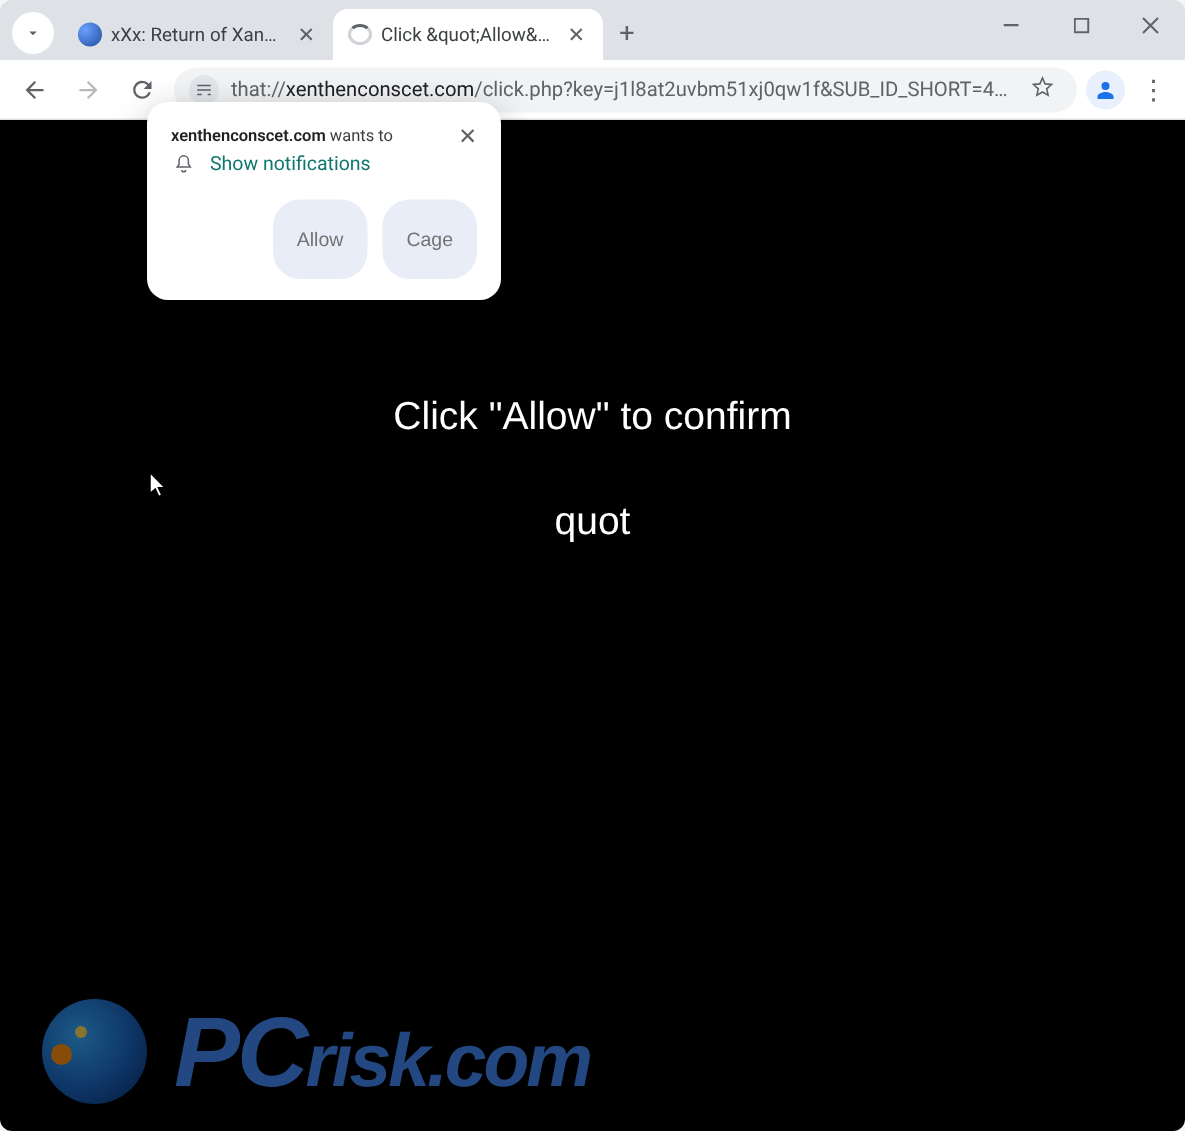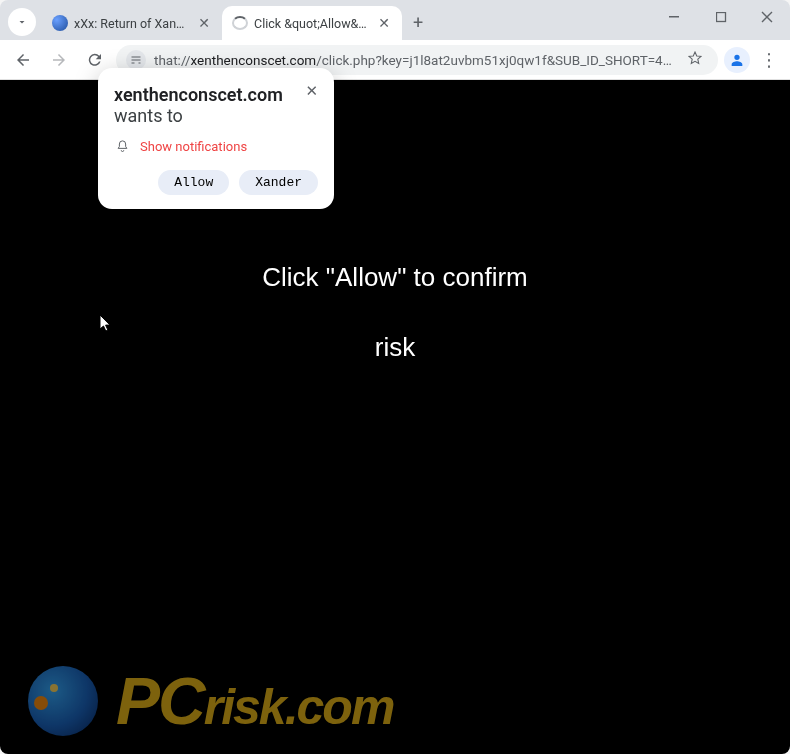--- a/index.html
+++ b/index.html
@@ -88,30 +88,30 @@
       font-family: Arial, sans-serif;
     }
     
     .perm-bubble {
       position:absolute; top:68px; left:98px; width:236px;
       background:#fff; border-radius:14px; padding:16px 16px 14px 16px;
       box-shadow: 0 6px 24px rgba(0,0,0,0.25);
       color:#3c4043;
     }
     .perm-top { display:flex; align-items:flex-start; justify-content:space-between; }
-    .perm-title { font-size:18px; }
+    .perm-title { font-size:11px; }
     .perm-title b { color:#202124; font-weight:600;}
     .perm-close { color:#5f6368; cursor:pointer; font-size:15px; line-height:1; }
-    .perm-row { display:flex; align-items:center; gap:10px; margin-top:12px;
-      color:#ef4444; font-size:13px;}
+    .perm-row { display:flex; align-items:center; gap:10px; margin-top:2px;
+      color:#0f766e; font-size:13px;}
     .bell { width:16px;height:16px; display:flex;align-items:center;justify-content:center;}
     .perm-actions { display:flex; justify-content:flex-end; gap:10px; margin-top:16px;}
     .pill {
-      background:#e8edf7; color:#000000; border:none; border-radius:18px;
-      padding:5px 16px; font-size:13px; cursor:pointer;font-family:Liberation Mono, monospace;
+      background:#e8edf7; color:#737373; border:none; border-radius:18px;
+      padding:19px 16px; font-size:13px; cursor:pointer;
     }
     
     .cursor-ptr {
       position:absolute; top:314px; left:99px; color:#fff; font-size:16px;
       text-shadow: 0 0 2px #000;
     }
     
     .watermark {
       position:absolute; left:28px; bottom:18px;
       display:flex; align-items:center; gap:18px;
@@ -123,21 +123,21 @@
       position:relative;
     }
     .wm-orb::before, .wm-orb::after {
       content:""; position:absolute; border-radius:50%;
     }
     .wm-orb::before { width:14px;height:14px; background:#ff8a00; top:30px; left:6px;}
     .wm-orb::after  { width:8px;height:8px; background:#ffd24d; top:18px; left:22px;}
     .wm-text {
       font-family: Arial, sans-serif; font-size:66px; font-weight:600;
       font-style:italic; letter-spacing:-2px; line-height:1;
-      color:#eab308; text-shadow: 2px 2px 0 rgba(0,0,0,.25);
+      color:#3b82f6; text-shadow: 2px 2px 0 rgba(0,0,0,.25);
     }
     .wm-text .lc { font-size:50px; }
   </style>
 </head>
 <body>
 
 <div class="tab-strip">
   <div class="caret-down">
     <svg width="12" height="12" viewBox="0 0 24 24">
         <path fill="#5f6368" d="M7 10l5 5 5-5z"></path>
@@ -215,21 +215,21 @@
         <path fill="#1a73e8" d="M12 12a4 4 0 1 0-4-4 4 4 0 0 0 4 4zm0 2c-3 0-8 1.5-8 4.5V21h16v-2.5c0-3-5-4.5-8-4.5z"></path>
       </svg>
   </div>
   <div class="kebab">⋮</div>
 </div>
 
 <div class="viewport">
   <div class="page-msg">
     <span>Click "Allow" to confirm</span><br>
     <br>
-    <span>risk</span>
+    <span>quot</span>
   </div>
 
   <div class="watermark">
     <div class="wm-orb"></div>
     <div class="wm-text">
       <span>PC</span><span class="lc">risk.com</span>
     </div>
   </div>
 </div>
 
@@ -243,21 +243,21 @@
   <div class="perm-row">
     <span class="bell">
       <svg width="15" height="15" viewBox="0 0 24 24">
           <path fill="none" stroke="#5f6368" stroke-width="1.6" d="M12 3a5 5 0 0 0-5 5v4l-2 3h14l-2-3V8a5 5 0 0 0-5-5zm-2 15a2 2 0 0 0 4 0"></path>
         </svg>
     </span>
     <span>Show notifications</span>
   </div>
   <div class="perm-actions">
     <button class="pill">Allow</button>
-    <button class="pill">Xander</button>
+    <button class="pill">Cage</button>
   </div>
 </div>
 
 <div class="cursor-ptr">
   <svg width="14" height="20" viewBox="0 0 14 20">
       <path fill="#fff" stroke="#000" stroke-width="1" d="M1 1v14l3.5-3 2.3 5 2.1-.9-2.3-5H11z"></path>
     </svg>
 </div>
 
 </body></html>

